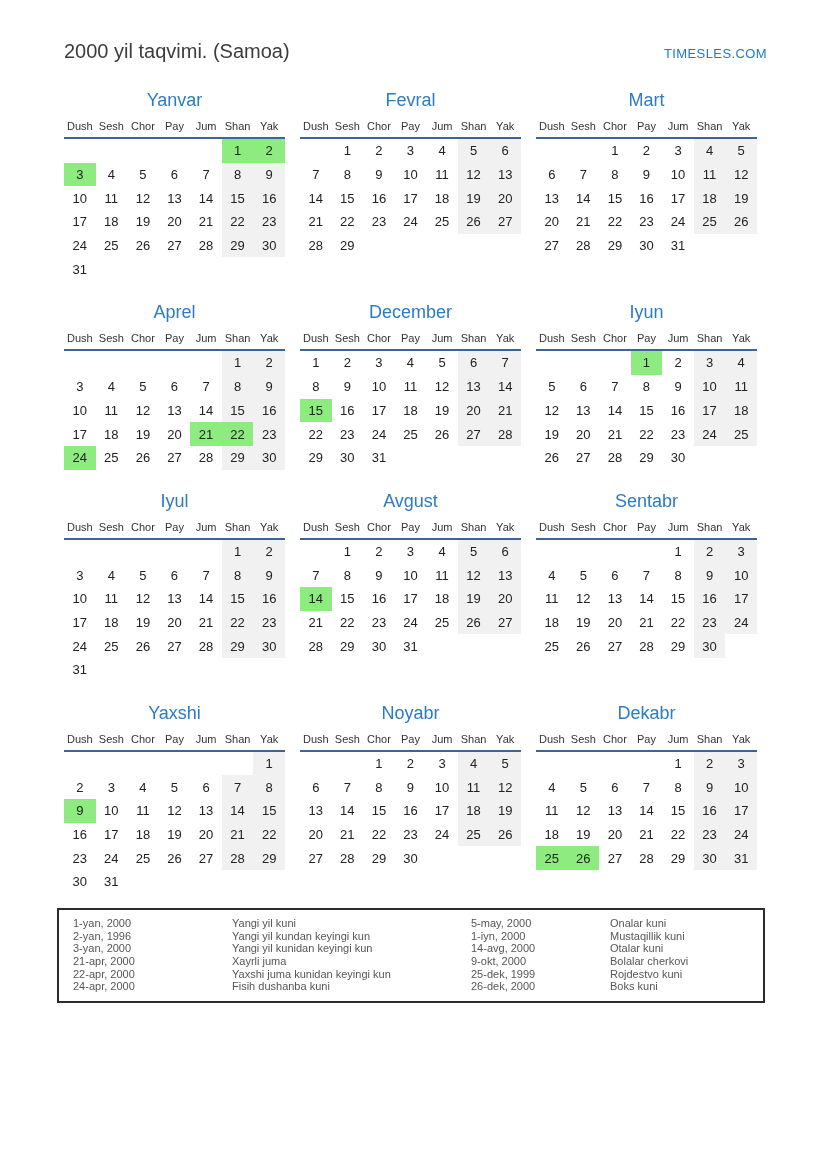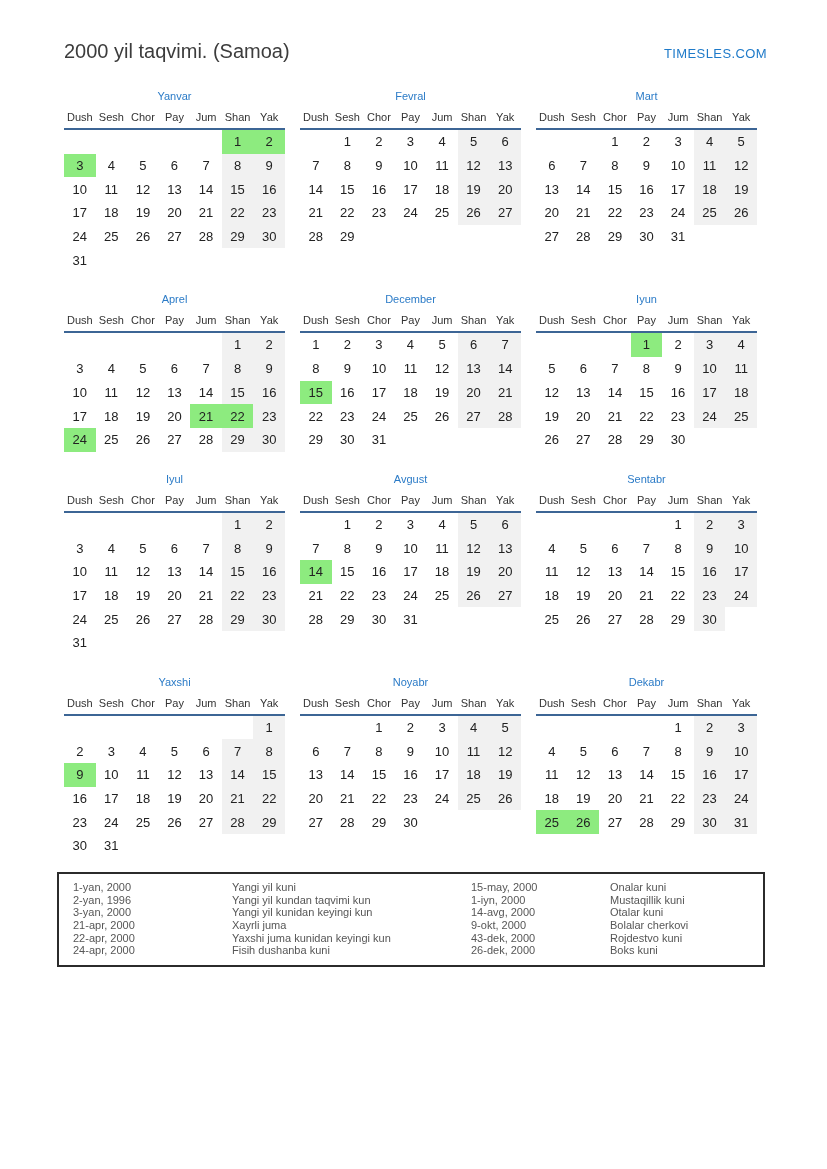--- a/index.html
+++ b/index.html
@@ -18,21 +18,21 @@
     display:grid;
     grid-template-columns:repeat(3,221px);
     column-gap:15px;
     row-gap:21px;
     margin-top:27px;
   }
   .month{width:221px;}
   .month-title{
     text-align:center;
     color:#2b7bc7;
-    font-size:11px;
+    font-size:18px;
     margin:0 0 7px 0;
     font-weight:normal;
     cursor:pointer;
   }
   table.cal{border-collapse:collapse;width:100%;table-layout:fixed;}
   table.cal th{
     font-size:11px;font-weight:normal;color:#333;
     padding:2px 0 5px 0;
     border-bottom:2px solid #3c6595;
   }
@@ -861,29 +861,29 @@
         </table>
       </div>
     </div>
 
   <div class="legend" id="legend">
       <div class="legend-date">1-yan, 2000</div>
       <div class="legend-event">
         <span class="legend-bar"></span>
         <span>Yangi yil kuni</span>
       </div>
-      <div class="legend-date">15-may, 2000</div>
+      <div class="legend-date">5-may, 2000</div>
       <div class="legend-event">
         <span class="legend-bar"></span>
         <span>Onalar kuni</span>
       </div>
       <div class="legend-date">2-yan, 1996</div>
       <div class="legend-event">
         <span class="legend-bar"></span>
-        <span>Yangi yil kundan taqvimi kun</span>
+        <span>Yangi yil kundan keyingi kun</span>
       </div>
       <div class="legend-date">1-iyn, 2000</div>
       <div class="legend-event">
         <span class="legend-bar"></span>
         <span>Mustaqillik kuni</span>
       </div>
       <div class="legend-date">3-yan, 2000</div>
       <div class="legend-event">
         <span class="legend-bar"></span>
         <span>Yangi yil kunidan keyingi kun</span>
@@ -901,21 +901,21 @@
       <div class="legend-date">9-okt, 2000</div>
       <div class="legend-event">
         <span class="legend-bar"></span>
         <span>Bolalar cherkovi</span>
       </div>
       <div class="legend-date">22-apr, 2000</div>
       <div class="legend-event">
         <span class="legend-bar"></span>
         <span>Yaxshi juma kunidan keyingi kun</span>
       </div>
-      <div class="legend-date">43-dek, 2000</div>
+      <div class="legend-date">25-dek, 1999</div>
       <div class="legend-event">
         <span class="legend-bar"></span>
         <span>Rojdestvo kuni</span>
       </div>
       <div class="legend-date">24-apr, 2000</div>
       <div class="legend-event">
         <span class="legend-bar"></span>
         <span>Fisih dushanba kuni</span>
       </div>
       <div class="legend-date">26-dek, 2000</div>

